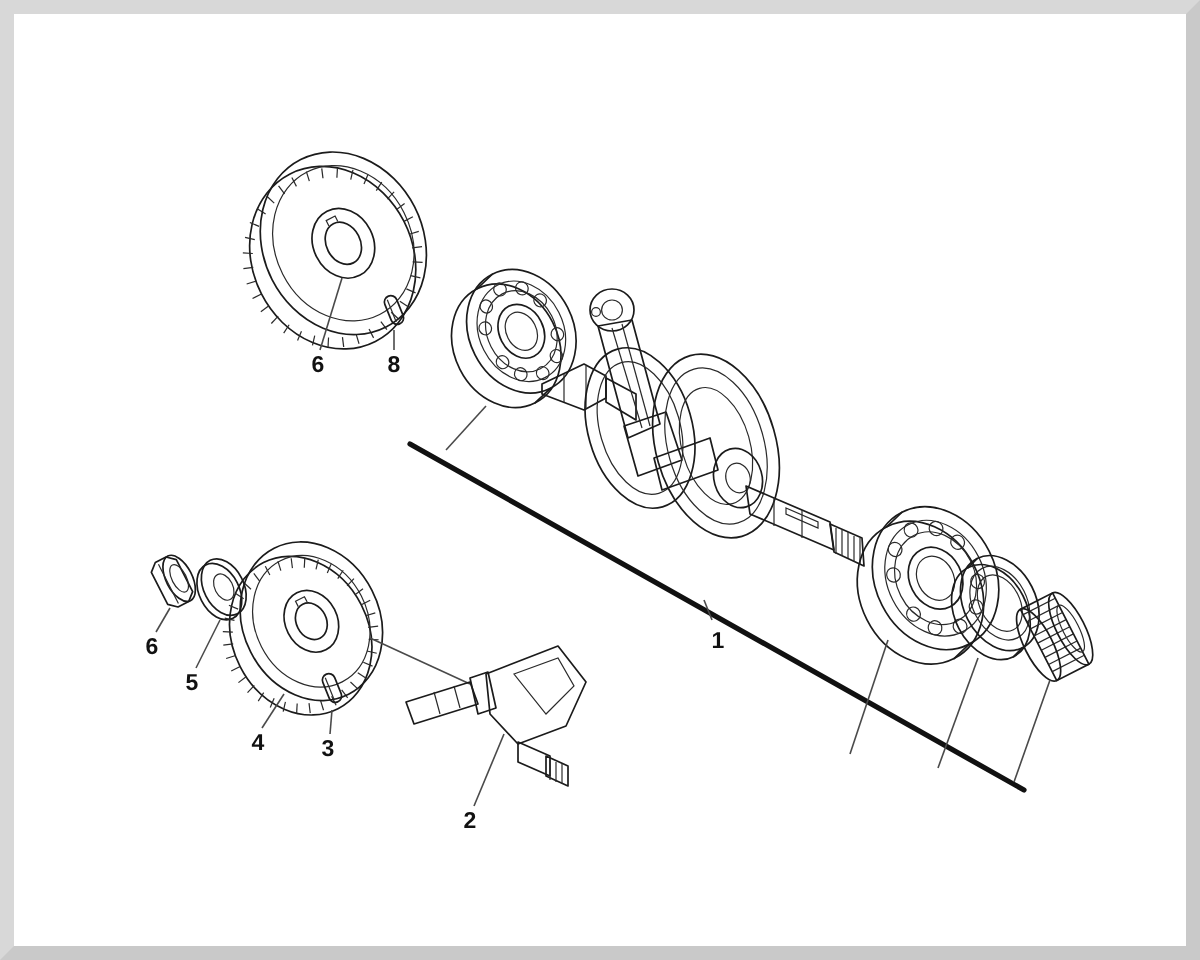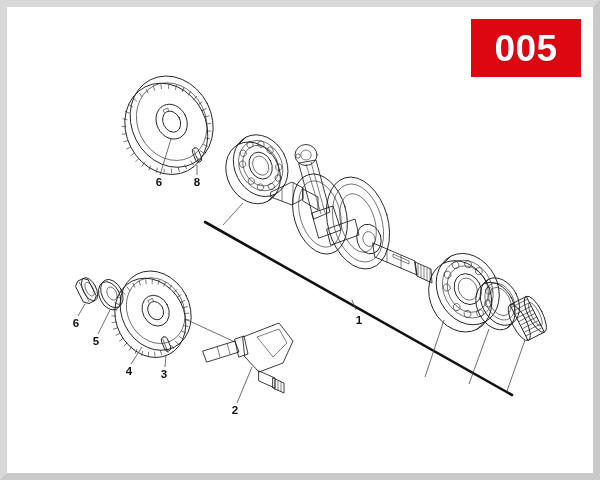--- a/index.html
+++ b/index.html
@@ -408,17 +408,14 @@
       </g>
     </g>
     <g>
       <path class="leader" d="M 230 396 L 245 360"></path>
       <text class="lbl" x="228" y="407">2</text>
     </g>
 
   </svg>
   </div>
 
-  <div id="badge">
-    <span>005</span>
-  </div>
 
 </div>
 
 </body></html>

